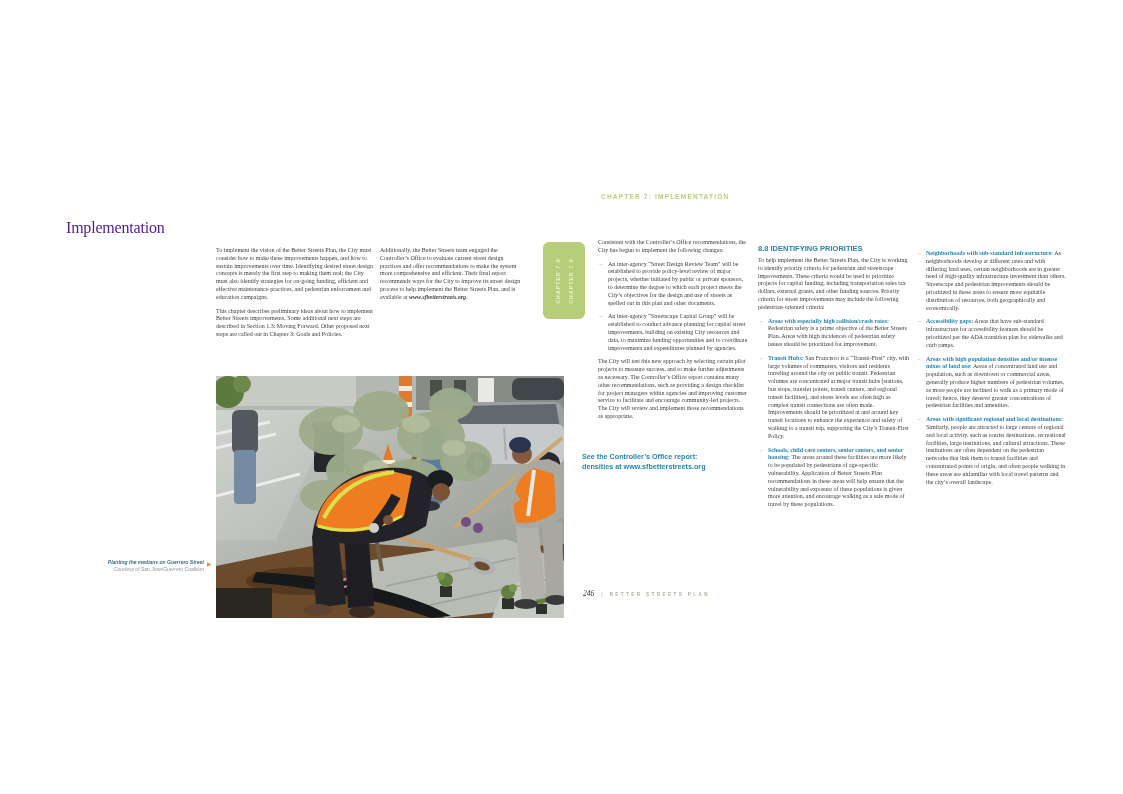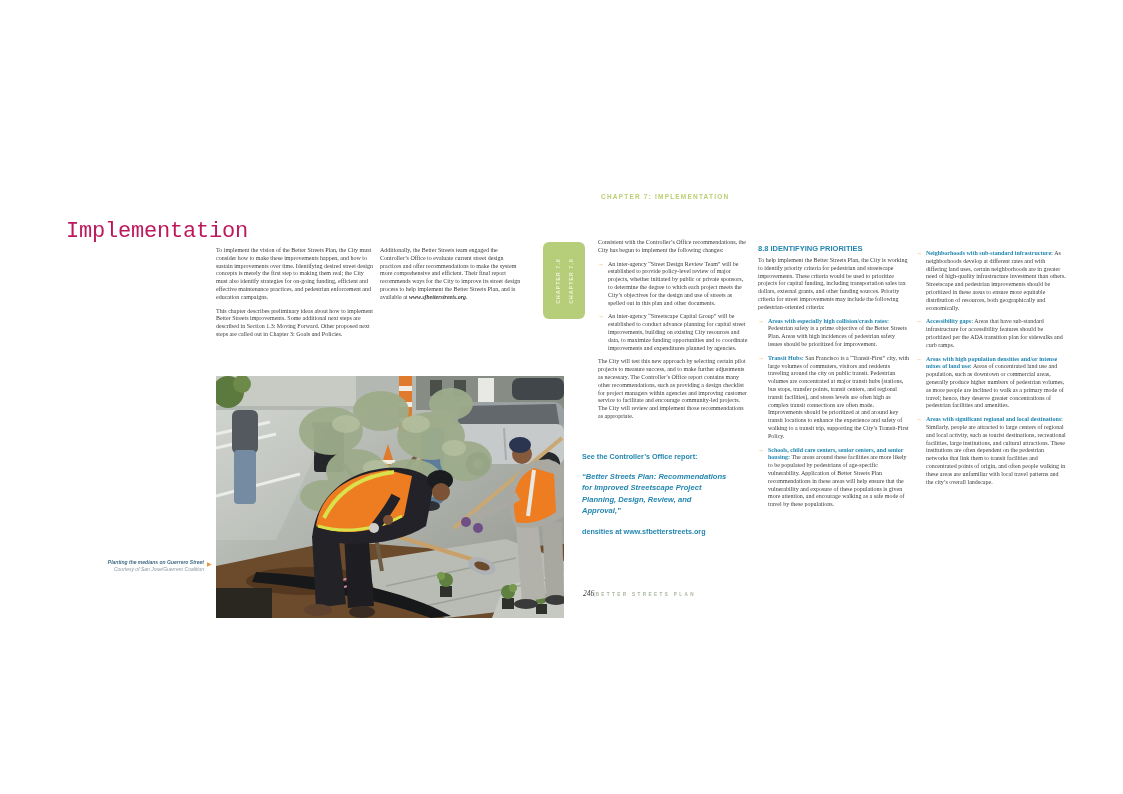--- a/index.html
+++ b/index.html
@@ -1,41 +1,41 @@
 <!DOCTYPE html>
 <html><head>
 <meta charset="utf-8">
 <style>
   html,body{margin:0;padding:0;background:#ffffff;}
   .page{position:relative;width:1123px;height:794px;background:#fff;overflow:hidden;
         font-family:"Liberation Serif",serif;color:#3b3b3b;}
   .abs{position:absolute;}
   .serifcol{font-size:6px;line-height:1.3;text-align:left;}
   .serifcol p{margin:0 0 6px 0;}
-  .chapter-title{font-family:Liberation Mono, monospace;font-size:22px;color:#be185d;letter-spacing:-0.2px;}
+  .chapter-title{font-family:Liberation Serif, serif;font-size:16px;color:#4c1d95;letter-spacing:-0.2px;}
   .bignum text{fill:#c9da97;font-family:"Liberation Sans",sans-serif;font-weight:bold;}
   .tab{background:#b6ce79;border-radius:6px;display:flex;justify-content:center;align-items:center;gap:7px;}
   .tab .vtext{writing-mode:vertical-rl;transform:rotate(180deg);font-family:"Liberation Sans",sans-serif;
         font-weight:bold;font-size:5px;letter-spacing:1.2px;color:#eef4da;}
   .chap-header{font-family:"Liberation Sans",sans-serif;font-weight:bold;font-size:6.5px;
         letter-spacing:1.2px;color:#b9cf72;}
   .sec-heading{font-family:"Liberation Sans",sans-serif;font-weight:bold;font-size:7.5px;color:#2486b0;}
   .bullet{display:flex;gap:3px;margin:0 0 6px 0;}
   .bullet .arr{color:#e8973c;font-family:"Liberation Sans",sans-serif;font-weight:bold;font-size:6px;
         flex:0 0 7px;line-height:1.3;}
   .bullet p{margin:0;flex:1;}
   .lead{font-weight:bold;color:#2486b0;}
   .url{font-weight:bold;font-style:italic;}
   .callout{font-family:"Liberation Sans",sans-serif;font-weight:bold;color:#2486b0;font-size:7.2px;line-height:1.4;}
   .callout .rpt-title{font-style:italic;font-size:7.6px;line-height:1.5;margin:9px 0 10px 0;}
   .caption{font-family:"Liberation Sans",sans-serif;font-size:5px;line-height:1.4;text-align:right;}
   .caption .c1{font-weight:bold;color:#3e6c85;font-style:italic;}
   .caption .c2{font-style:italic;color:#8a97a0;}
   .cap-arrow{color:#e8973c;font-size:6px;line-height:1;}
-  .footer{display:flex;align-items:baseline;}
+  .footer{display:flex;align-items:baseline;gap:7px;}
   .footer .pnum{font-style:italic;font-size:7.5px;color:#3a3a3a;}
   .footer .bar{color:#9aa59a;font-size:7px;}
   .footer .book{font-family:"Liberation Sans",sans-serif;font-size:4.6px;letter-spacing:2.4px;color:#a9b59c;font-weight:bold;}
   figure{margin:0;}
 </style>
 </head>
 <body>
 
 <div class="page">
 
@@ -66,21 +66,20 @@
     </div>
     <div class="bullet">
       <span class="arr">→</span>
       <p>An inter-agency “Streetscape Capital Group” will be established to conduct advance planning for capital street improvements, building on existing City resources and data, to maximize funding opportunities and to coordinate improvements and expenditures planned by agencies.</p>
     </div>
     <p>The City will test this new approach by selecting certain pilot projects to measure success, and to make further adjustments as necessary. The Controller’s Office report contains many other recommendations, such as providing a design checklist for project managers within agencies and improving customer service to facilitate and encourage community-led projects. The City will review and implement those recommendations as appropriate.</p>
   </div>
 
   <div class="abs callout" style="left:582px;top:452px;width:150px;">
     <div>See the Controller’s Office report:</div>
-    <div class="rpt-title">“Better Streets Plan: Recommendations for Improved Streetscape Project Planning, Design, Review, and Approval,”</div>
     <div>densities at www.sfbetterstreets.org</div>
   </div>
 
   <div class="abs sec-heading" style="left:758px;top:244px;">8.8 IDENTIFYING PRIORITIES</div>
 
   <div class="abs serifcol" style="left:758px;top:257px;width:152px;">
     <p>To help implement the Better Streets Plan, the City is working to identify priority criteria for pedestrian and streetscape improvements. These criteria would be used to prioritize projects for capital funding, including transportation sales tax dollars, external grants, and other funding sources. Priority criteria for street improvements may include the following pedestrian-oriented criteria:</p>
     <div class="bullet">
       <span class="arr">→</span>
       <p><span class="lead">Areas with especially high collision/crash rates:</span> <span>Pedestrian safety is a prime objective of the Better Streets Plan. Areas with high incidences of pedestrian safety issues should be prioritized for improvement.</span></p>

